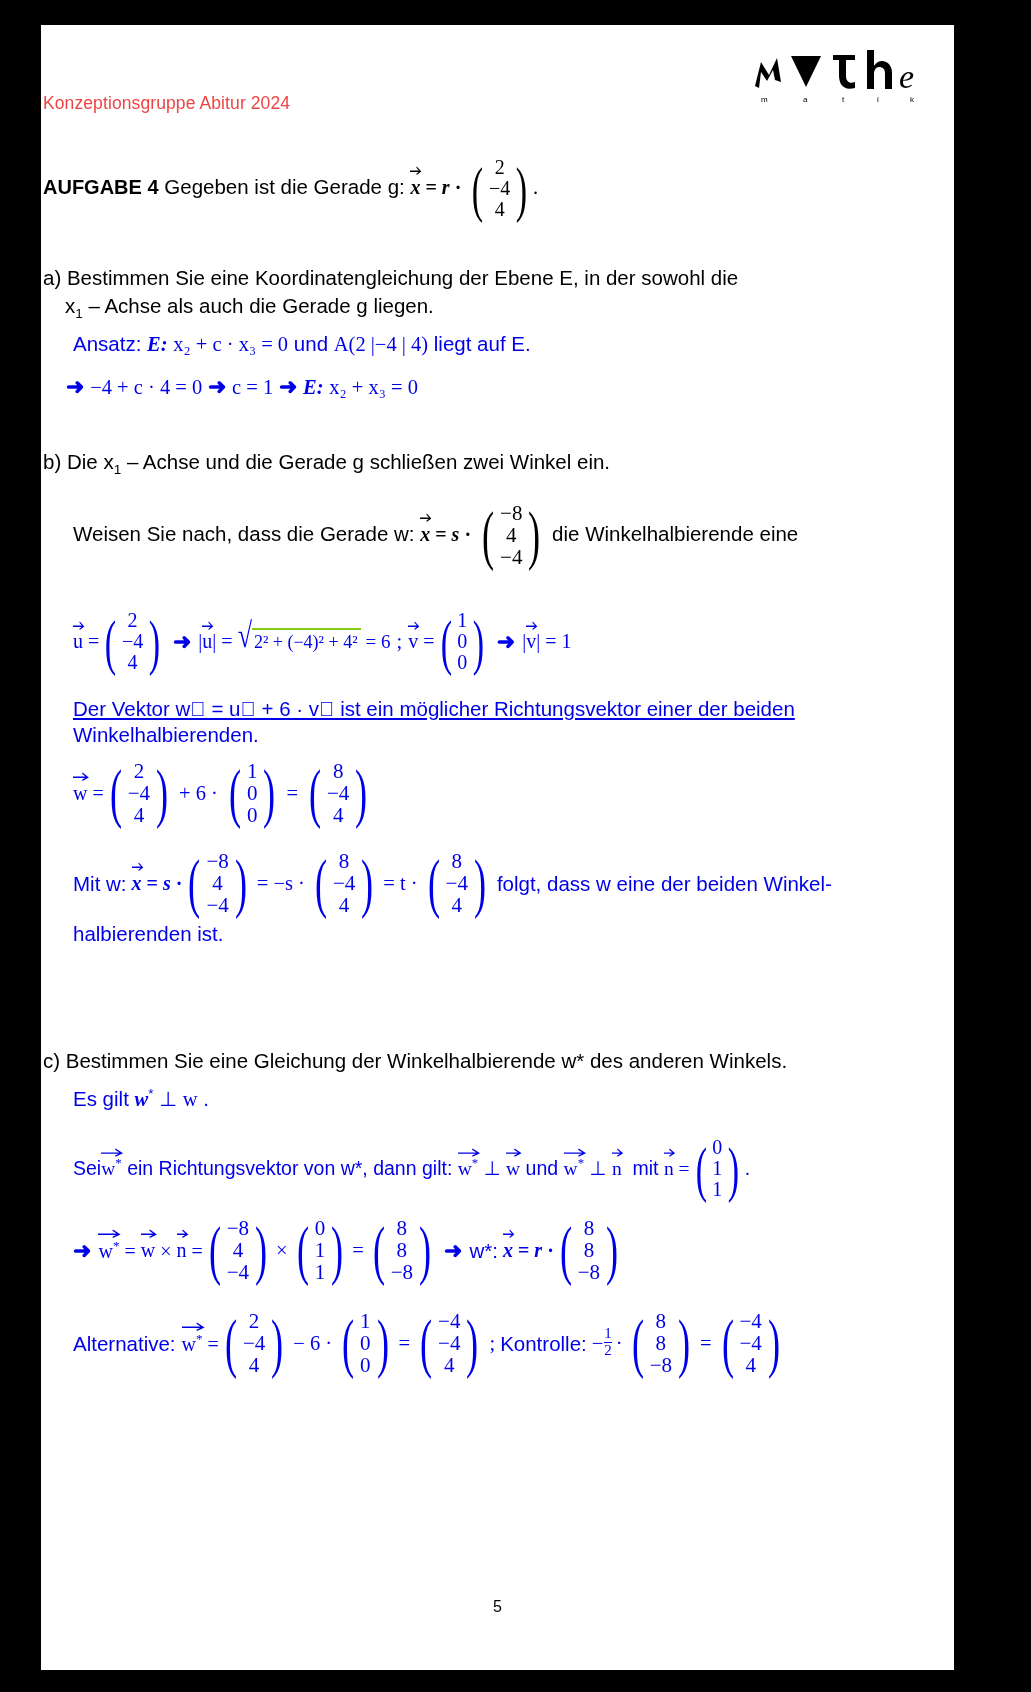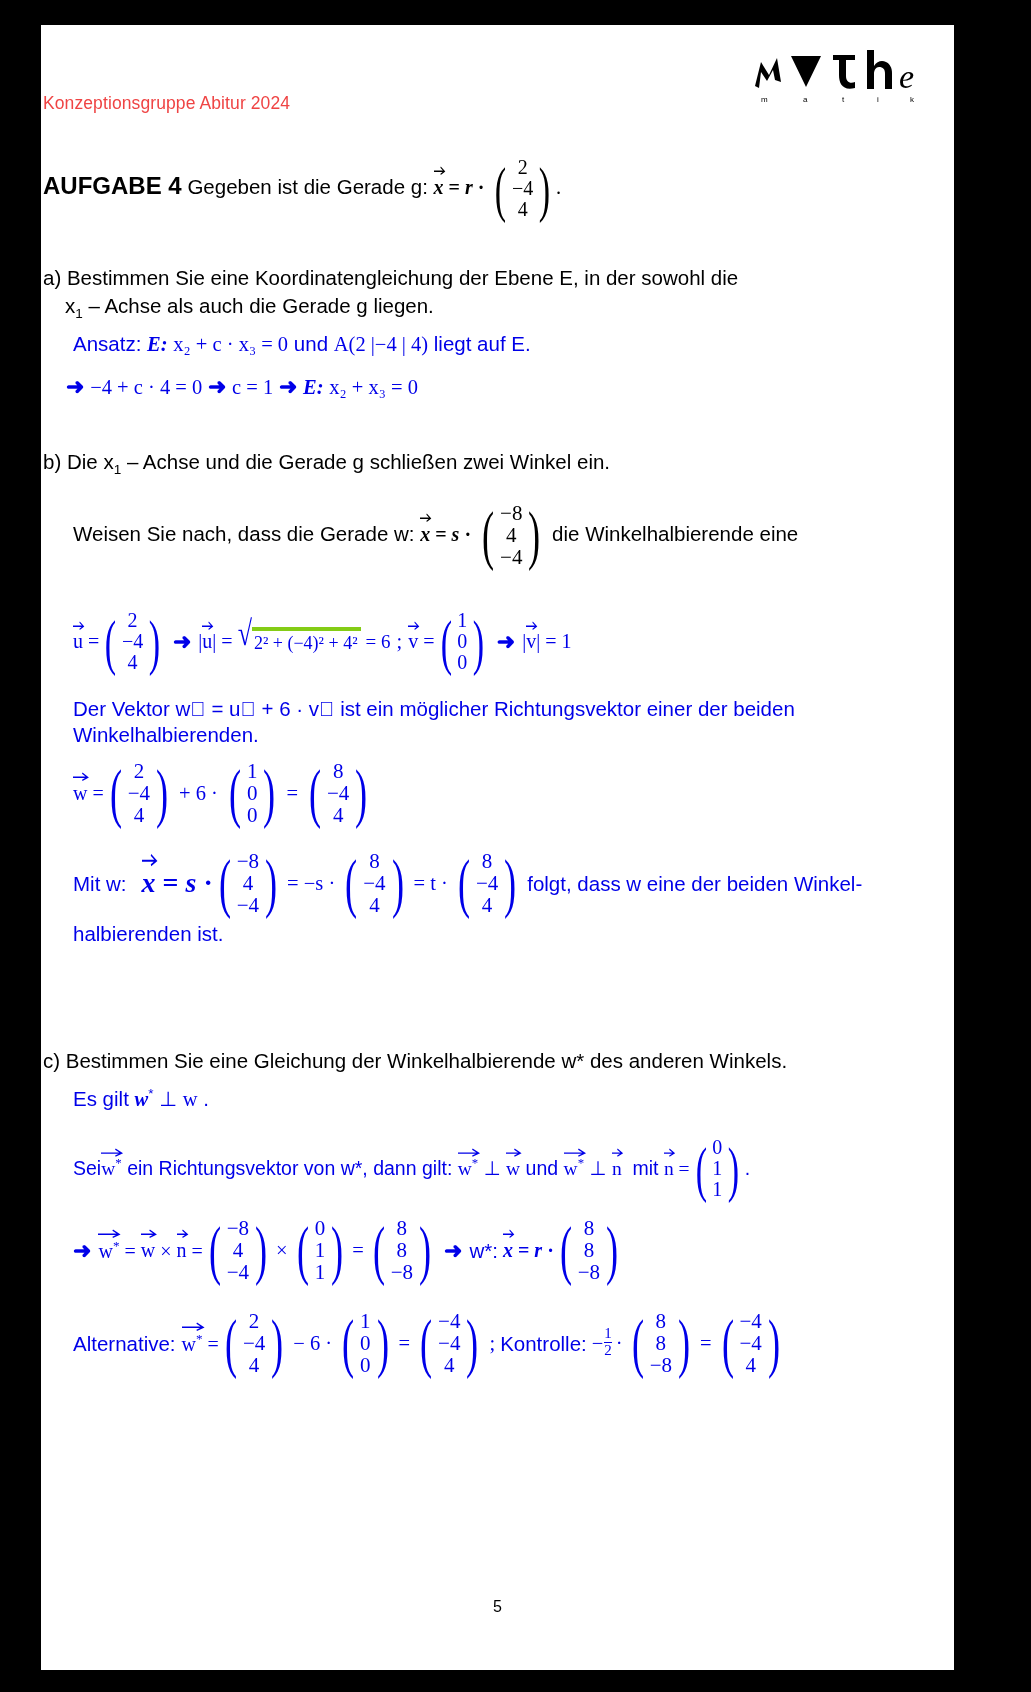--- a/index.html
+++ b/index.html
@@ -30,21 +30,21 @@
   }
   .logo svg { display:block; }
 
   
   .blk { position:absolute; color:#000; font-size:20.5px; line-height:1.32; }
   .blue { color:#0000e8; }
   .nw { white-space:nowrap; }
 
   
   #task-head { left:2px; top:132px; width:890px; }
-  #task-head .lbl { font-weight:bold; font-size:24px; }
+  #task-head .lbl { font-weight:bold; font-size:20px; }
 
   
   .mi { font-family:"Liberation Serif", serif; font-style:italic;font-weight:bold; }
   .mu { font-family:"Liberation Serif", serif; font-style:normal; }
 
   
   .vec {
     display:inline-flex; align-items:center;
     vertical-align:middle; position:relative;
     margin:0 1px;
@@ -71,21 +71,21 @@
   .ovr { position:relative; display:inline-block; white-space:nowrap; }
   .ovr > .ar {
     position:absolute; left:0; right:-1px; top:-.44em;
     height:.42em; pointer-events:none;
   }
   .ovr > .ar svg { width:100%; height:100%; display:block; overflow:visible; }
 
   
   .sqrt { display:inline-flex; align-items:stretch; vertical-align:middle; }
   .sqrt .rad { font-family:"Liberation Serif", serif; font-size:26px; line-height:1; transform:scaleY(1.35); transform-origin:bottom; }
-  .sqrt .bar { border-top:4px solid #84cc16; padding:1px 3px 0 2px; font-family:"Liberation Serif", serif; }
+  .sqrt .bar { border-top:2px solid #84cc16; padding:1px 3px 0 2px; font-family:"Liberation Serif", serif; }
 
   
   .frac { display:inline-flex; flex-direction:column; align-items:center;
           vertical-align:middle; font-family:"Liberation Serif", serif;
           font-size:15px; line-height:1.04; margin:0 1px; position:relative; top:-1px; }
   .frac .den { border-top:1.4px solid #0000e8; padding-top:0px; }
 
   .arw { font-weight:bold; font-size:22px; letter-spacing:0; }
 
   sub { font-size:.66em; }
@@ -252,21 +252,21 @@
         </span>
       <span class="arw" style="margin:0 7px">➜</span>
       <span class="mu" style="font-size:20px">|<span class="ovr"><span class="ar">
               <svg viewBox="0 0 20 8" preserveAspectRatio="none">
                 <path d="M0 6 L18 6 M12 2 L19 6 L12 9" stroke="#0000e8" stroke-width="1.4" fill="none"></path>
               </svg>
             </span>v</span>| = 1</span>
     </span>
   </div>
 
-  <div class="blk blue" style="left:32px; top:670px; width:890px;">Der Vektor w⃗ = u⃗ + 6 · v⃗ ist ein möglicher Richtungsvektor einer der beiden</div>
+  <div class="blk blue" style="left:32px; top:670px; width:890px;text-decoration:underline;">Der Vektor w⃗ = u⃗ + 6 · v⃗ ist ein möglicher Richtungsvektor einer der beiden</div>
   <div class="blk blue" style="left:32px; top:696px; width:890px;">Winkelhalbierenden.</div>
 
   <div class="blk blue" style="left:32px; top:735px; width:890px;">
     <span class="nw" style="display:inline-flex; align-items:center;">
       <span class="mu" style="font-size:20px"><span class="ovr"><span class="ar">
               <svg viewBox="0 0 20 8" preserveAspectRatio="none">
                 <path d="M0 6 L18 6 M12 2 L19 6 L12 9" stroke="#0000e8" stroke-width="1.4" fill="none"></path>
               </svg>
             </span>w</span> =</span>
       <span class="vec m">
@@ -297,21 +297,21 @@
             <span>4</span>
           </span>
           <span class="par">)</span>
         </span>
     </span>
   </div>
 
   <div class="blk blue" style="left:32px; top:825px; width:890px;">
     <span class="nw" style="display:inline-flex; align-items:center;">
       <span>Mit w:</span>
-      <span class="mi" style="font-size:28px; margin-left:15px"><span class="ovr"><span class="ar">
+      <span class="mi" style="font-size:20px; margin-left:5px"><span class="ovr"><span class="ar">
               <svg viewBox="0 0 20 8" preserveAspectRatio="none">
                 <path d="M0 6 L18 6 M12 2 L19 6 L12 9" stroke="#0000e8" stroke-width="1.4" fill="none"></path>
               </svg>
             </span>x</span><span class="mu"> = </span>s<span class="mu"> ·</span></span>
       <span class="vec m">
           <span class="par">(</span>
           <span class="col">
             <span>−8</span>
             <span>4</span>
             <span>−4</span>

